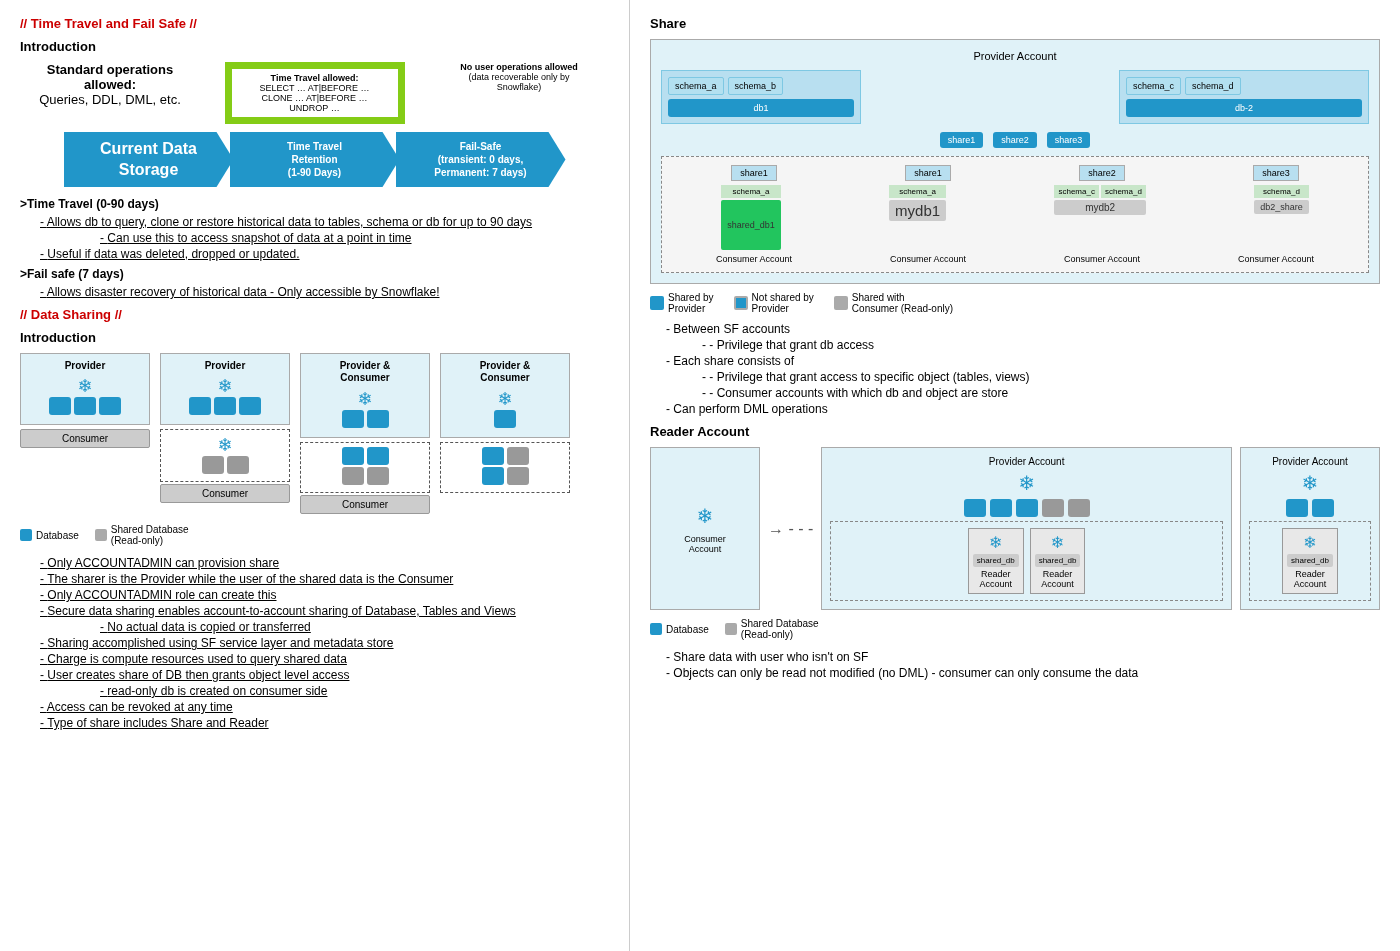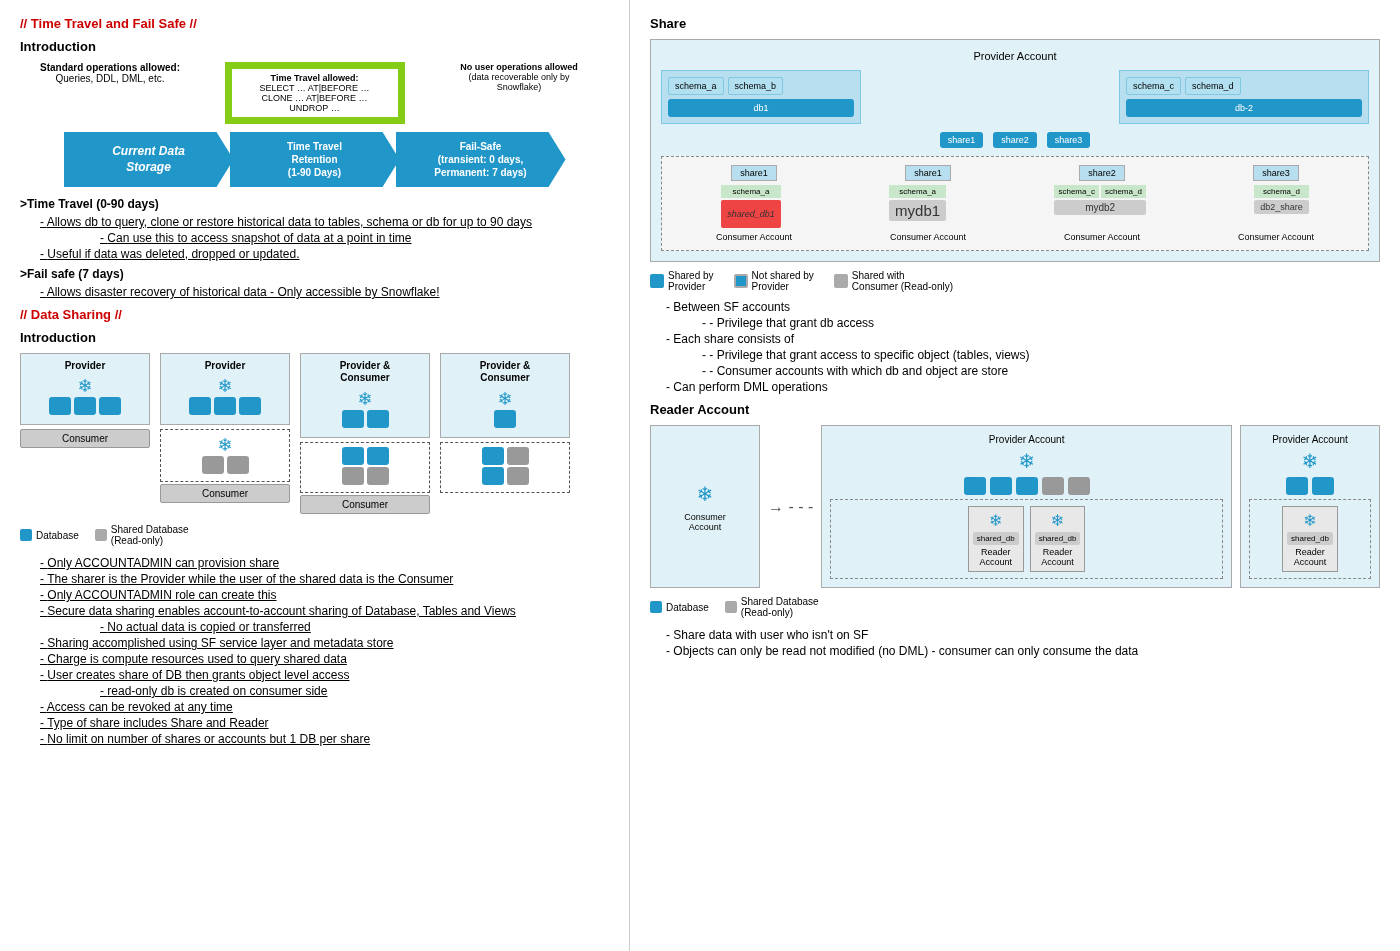--- a/index.html
+++ b/index.html
@@ -208,36 +208,36 @@
 <div class="left-panel">
 
   <div class="section-title">// Time Travel and Fail Safe //</div>
 
   <div class="subsection-title">Introduction</div>
 
 
   <div class="cdp-diagram">
 
     <div class="cdp-top-row">
-      <div class="cdp-top-box" style="font-size:10px;">
+      <div class="cdp-top-box" style="font-size:13px;">
         <strong>Standard operations allowed:</strong><br>Queries, DDL, DML, etc.
       </div>
       <div class="cdp-top-box red-border" style="font-size:9px;">
         <strong>Time Travel allowed:</strong><br>
         SELECT … AT|BEFORE …<br>
         CLONE … AT|BEFORE …<br>
         UNDROP …
       </div>
       <div class="cdp-top-box" style="font-size:9px;">
         <strong>No user operations allowed</strong><br>(data recoverable only by<br>Snowflake)
       </div>
     </div>
 
     <div class="cdp-arrows-row">
-      <div class="arrow-shape arrow-blue" style="font-size:12px; line-height:1.3;font-style:italic;">Current Data<br>Storage</div>
+      <div class="arrow-shape arrow-blue" style="font-size:16px; line-height:1.3;">Current Data<br>Storage</div>
       <div class="arrow-shape arrow-blue" style="font-size:10px; line-height:1.3; margin-left:-8px;">Time Travel<br>Retention<br>(1-90 Days)</div>
       <div class="arrow-shape arrow-blue" style="font-size:10px; line-height:1.3; margin-left:-8px;">Fail-Safe<br>(transient: 0 days,<br>Permanent: 7 days)</div>
     </div>
   </div>
 
   <p><strong>&gt;Time Travel (0-90 days)</strong></p>
   <ul class="bullet-list">
     <li>Allows db to query, clone or restore historical data to tables, schema or db for up to 90 days</li>
     <li class="sub-bullet" style="margin-left:60px; list-style:none;">Can use this to access snapshot of data at a point in time</li>
     <li>Useful if data was deleted, dropped or updated.</li>
@@ -344,21 +344,20 @@
     <li>The sharer is the Provider while the user of the shared data is the Consumer</li>
     <li>Only ACCOUNTADMIN role can create this</li>
     <li>Secure data sharing enables account-to-account sharing of Database, Tables and Views</li>
     <li style="margin-left:60px; list-style:none;">No actual data is copied or transferred</li>
     <li>Sharing accomplished using SF service layer and metadata store</li>
     <li>Charge is compute resources used to query shared data</li>
     <li>User creates share of DB then grants object level access</li>
     <li style="margin-left:60px; list-style:none;">read-only db is created on consumer side</li>
     <li>Access can be revoked at any time</li>
     <li>Type of share includes Share and Reader</li>
-    <li>No limit on number of shares or accounts but 1 DB per share</li>
   </ul>
 </div>
 
 <div class="right-panel">
   <div class="share-title">Share</div>
 
   <div style="border:1px solid #aaa; background:#e0f2f8; padding:10px; margin-bottom:8px;">
     <div style="text-align:center; font-size:11px; margin-bottom:8px;">Provider Account</div>
 
     <div style="display:flex; justify-content:space-between; margin-bottom:8px;">
@@ -391,21 +390,21 @@
       <div style="display:flex; gap:6px; justify-content:space-around; margin-bottom:4px;">
         <div style="background:#b8dff0; border:1px solid #aaa; padding:2px 8px; font-size:9px;">share1</div>
         <div style="background:#b8dff0; border:1px solid #aaa; padding:2px 8px; font-size:9px;">share1</div>
         <div style="background:#b8dff0; border:1px solid #aaa; padding:2px 8px; font-size:9px;">share2</div>
         <div style="background:#b8dff0; border:1px solid #aaa; padding:2px 8px; font-size:9px;">share3</div>
       </div>
 
       <div style="display:flex; gap:6px; justify-content:space-around; margin-bottom:4px;">
         <div style="text-align:center;">
           <div style="font-size:8px; background:#c8e6c9; padding:2px 4px; margin-bottom:2px;">schema_a</div>
-          <div style="background:#ef4444; color:#333; padding:9px 6px; font-size:9px; border-radius:2px;font-style:italic;">shared_db1</div>
+          <div style="background:#22c55e; color:#333; padding:20px 6px; font-size:9px; border-radius:2px;">shared_db1</div>
         </div>
         <div style="text-align:center;">
           <div style="font-size:8px; background:#c8e6c9; padding:2px 4px; margin-bottom:2px;">schema_a</div>
           <div style="background:#ccc; color:#333; padding:2px 6px; font-size:15px; border-radius:2px;">mydb1</div>
         </div>
         <div style="text-align:center;">
           <div style="display:flex; gap:2px; margin-bottom:2px;">
             <div style="font-size:8px; background:#c8e6c9; padding:2px 4px;">schema_c</div>
             <div style="font-size:8px; background:#c8e6c9; padding:2px 4px;">schema_d</div>
           </div>

